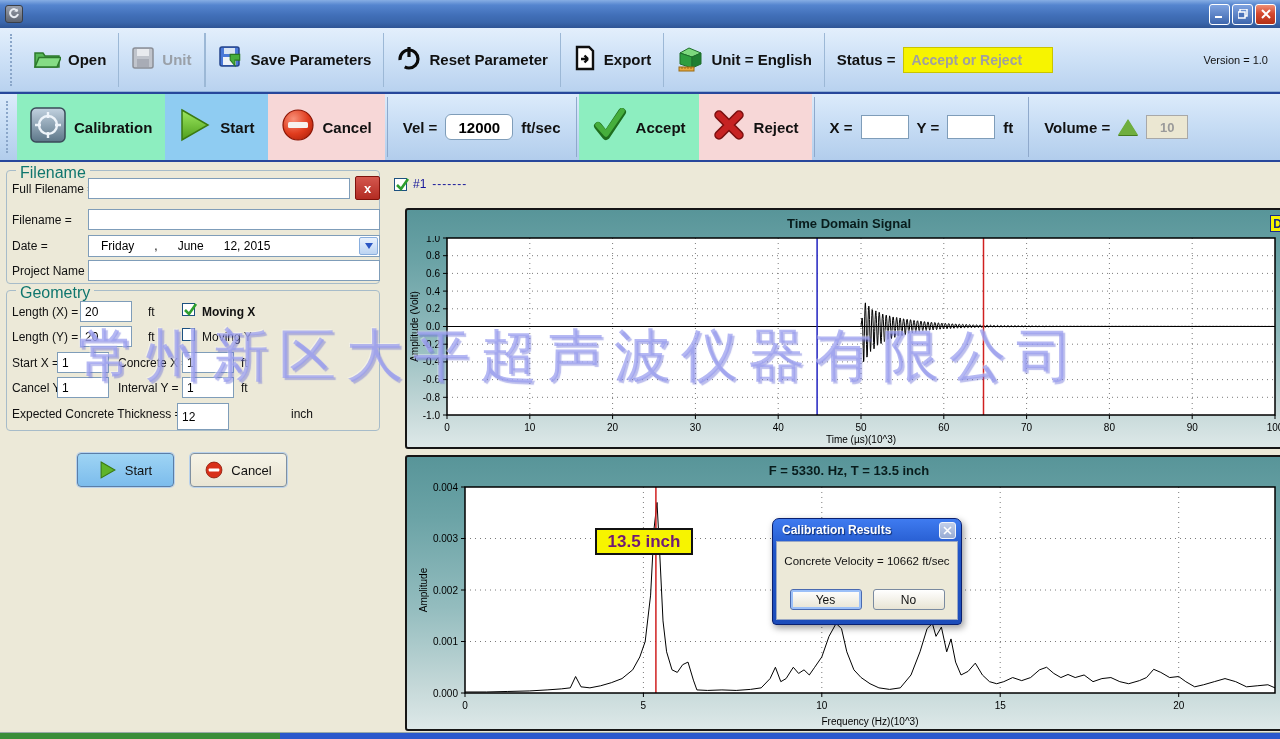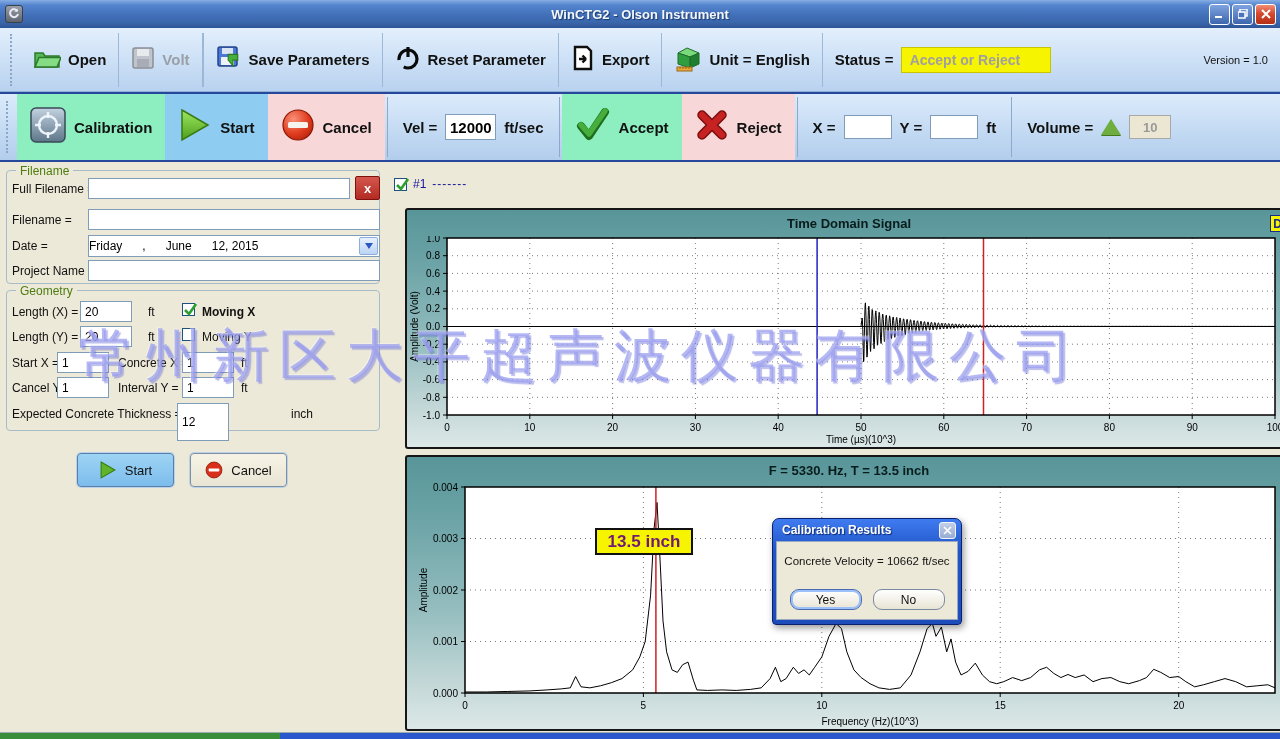--- a/index.html
+++ b/index.html
@@ -41,40 +41,40 @@
     display:flex; align-items:center; }
   .blk { height:66px; display:flex; align-items:center; gap:8px; padding:0 13px; }
   .blk .tb-label { font-size:15px; }
   .blk.mint   { background:#8deec0; }
   .blk.blue   { background:#8fccf2; }
   .blk.orange { background:#efa55d; }
   .blk.pink   { background:#f7d7d7; }
   .tb2-sep { width:1px; height:60px; background:#8fa9cc; margin:0 2px; }
   .field { background:#fff; border:1px solid #7f9db9; font-size:15px; font-weight:bold;
     text-align:center; height:26px; }
-  .vel-input { width:51px; }
+  .vel-input { width:68px;border-radius:6px; }
   .xy-input { width:48px; height:24px; }
   .vol-input { width:42px; height:24px; background:#ebe7d2; color:#9a9a9a; border:1px solid #a8a8a8;
     font-weight:bold; font-size:13px; }
   .tri-up { width:0; height:0; border-left:10px solid transparent; border-right:10px solid transparent;
     border-bottom:16px solid #6fae3e; filter:drop-shadow(0 1px 0 #447a1e); }
 
   
   .leftpanel { position:absolute; left:0; top:162px; width:388px; height:570px; background:#ece9d8; }
   .grp { position:absolute; border:1px solid #a7bcc9; border-radius:4px; }
-  .legend { position:absolute; font-size:12px; color:#4d7c0f; background:#ece9d8; padding:0 4px; }
+  .legend { position:absolute; font-size:16px; color:#0f766e; background:#ece9d8; padding:0 4px; }
   .lbl { position:absolute; font-size:12px; color:#111; white-space:nowrap; }
   .tfield { position:absolute; background:#fff; border:1px solid #7f9db9; font-size:12px;
     padding:1px 4px; }
   .xbtn { position:absolute; width:25px; height:24px; background:linear-gradient(#d4574e,#b32b22);
     border:1px solid #7e120c; border-radius:2px; color:#fff; font-weight:bold; font-size:13px;
     display:flex; align-items:center; justify-content:center; }
   .combo { position:absolute; background:#fff; border:1px solid #7f9db9; display:flex;
     align-items:center; font-size:12px; }
-  .combo .ctext { white-space:pre; flex:1; }
+  .combo .ctext { white-space:pre; padding-left:12px; flex:1; }
   .combo .carrow { width:19px; height:18px; margin-right:1px; border-radius:2px;
     background:linear-gradient(#e8f1fd,#bcd4f2); border:1px solid #88aede;
     display:flex; align-items:center; justify-content:center; }
   .carrow i { width:0; height:0; border-left:4px solid transparent; border-right:4px solid transparent;
     border-top:6px solid #2b57c4; }
   .cb { position:absolute; width:13px; height:13px; background:#fff; border:1px solid #1c5180; }
   .cb svg { display:none; position:absolute; left:0; top:-2px; }
   .cb.checked svg { display:block; }
   .panel-btn { position:absolute; width:97px; height:34px; border-radius:4px;
     display:flex; align-items:center; justify-content:center; gap:8px; font-size:13px; color:#111;
@@ -106,21 +106,21 @@
     background:linear-gradient(#3f7bf0,#2055c8 30%,#1c4cba); padding:0 3px 3px;
     box-shadow:2px 3px 7px rgba(0,0,0,0.4); }
   .dlg-title { height:22px; display:flex; align-items:center; color:#fff; font-weight:bold;
     font-size:12px; padding:0 2px 0 6px; text-shadow:1px 1px 1px #0c2a6e; }
   .dlg-close { margin-left:auto; width:17px; height:17px; border:1px solid #f0f4fc; border-radius:3px;
     background:linear-gradient(#c3cfe9,#97abd4); color:#fff; font-size:11px; font-weight:bold;
     display:flex; align-items:center; justify-content:center; }
   .dlg-body { background:#ece9d8; height:79px; border:1px solid #9aa8c4; position:relative; }
   .dlg-msg { text-align:center; margin-top:13px; font-size:11.5px; color:#111; }
   .dlg-btns { position:absolute; bottom:9px; left:0; right:0; display:flex; justify-content:center; gap:11px; }
-  .dlg-btn { width:72px; height:21px; font-size:12px; color:#111; border-radius:9px;
+  .dlg-btn { width:72px; height:21px; font-size:12px; color:#111; border-radius:3px;
     background:linear-gradient(#ffffff,#e8e4d4); border:1px solid #7a8aa0;
     display:flex; align-items:center; justify-content:center; }
   .dlg-btn.focus { border:1px solid #4a6ab0; box-shadow:inset 0 0 0 2px #9cc0f8; }
 
   
   .watermark { position:absolute; left:78px; top:318px; z-index:60; pointer-events:none;
     font-size:57px; letter-spacing:10px; white-space:nowrap; color:rgba(152,156,238,0.72);
     text-shadow:2px 2px 1px rgba(104,108,214,0.45), -1px -1px 0 rgba(255,255,255,0.35); }
   .bottombar { position:absolute; left:0; top:732px; width:1280px; height:7px; background:#2a58cc;
     border-top:1px solid #9aa; }
@@ -131,21 +131,20 @@
 
 <div id="app">
 
   <div class="titlebar">
     <div class="app-icon">
       <svg width="12" height="12" viewBox="0 0 12 12">
           <path d="M9.5,3 A4 4 0 1 0 10,6" fill="none" stroke="#e8ecf2" stroke-width="2"></path>
           <path d="M9.5,0.5 L9.5,4 L6,3.2 Z" fill="#e8ecf2"></path>
         </svg>
     </div>
-    <div class="title-text">WinCTG2 - Olson Instrument</div>
     <div class="winbtns">
       <div class="wbtn">
           <svg width="9" height="9">
             <rect x="0" y="6" width="7" height="2" fill="#fff"></rect>
           </svg>
         </div>
       <div class="wbtn">
           <svg width="10" height="10">
             <rect x="2" y="0" width="7" height="7" fill="none" stroke="#fff" stroke-width="1.5"></rect>
             <rect x="0" y="3" width="7" height="6" fill="#4d74ba" stroke="#fff" stroke-width="1.5"></rect>
@@ -168,21 +167,21 @@
           </svg></span>
       <span class="tb-label">Open</span>
     </div>
     <div class="tb-sep"></div>
     <div class="tb-item">
       <span><svg width="24" height="24" viewBox="0 0 24 24">
             <rect x="2" y="2" width="20" height="20" rx="2" fill="#c0c4cc" stroke="#8a8e96" stroke-width="1.5"></rect>
             <rect x="6" y="3" width="12" height="7" fill="#e8eaee"></rect>
             <rect x="6" y="13" width="12" height="8" fill="#a8acb6"></rect>
           </svg></span>
-      <span class="tb-label disabled">Volt</span>
+      <span class="tb-label disabled">Unit</span>
     </div>
     <div class="tb-sep"></div>
     <div class="tb-sep"></div>
     <div class="tb-item">
       <span><svg width="26" height="26" viewBox="0 0 26 26">
             <rect x="2" y="2" width="19" height="19" rx="2" fill="#4a78d8" stroke="#24448c" stroke-width="1.5"></rect>
             <rect x="6" y="3" width="11" height="6" fill="#d8e4f4"></rect>
             <rect x="5" y="12" width="13" height="8" fill="#eef2f8"></rect>
             <path d="M16,12 L26,12 L26,18 L21,18 L21,24 L16,18 Z" fill="#46ae3c" stroke="#2a7a22" stroke-width="1.2" transform="translate(-3,-2) scale(0.95)"></path>
           </svg></span>
@@ -342,21 +341,21 @@
     <input class="tfield" style="left: 57px; top: 190px; width: 52px; height: 21px;" value="1">
     <span class="lbl" style="left:118px; top:194px;">Concrete X =</span>
     <input class="tfield" style="left: 182px; top: 190px; width: 52px; height: 21px;" value="1">
     <span class="lbl" style="left:241px; top:194px;">ft</span>
     <span class="lbl" style="left:12px; top:219px;">Cancel Y =</span>
     <input class="tfield" style="left: 57px; top: 215px; width: 52px; height: 21px;" value="1">
     <span class="lbl" style="left:118px; top:219px;">Interval Y =</span>
     <input class="tfield" style="left: 182px; top: 215px; width: 52px; height: 21px;" value="1">
     <span class="lbl" style="left:241px; top:219px;">ft</span>
     <span class="lbl" style="left:12px; top:245px;">Expected Concrete Thickness =</span>
-    <input class="tfield" style="left: 177px; top: 241px; width: 52px; height: 38px;" value="12">
+    <input class="tfield" style="left: 177px; top: 241px; width: 52px; height: 27px;" value="12">
     <span class="lbl" style="left:243px; top:245px;padding-left:48px;">inch</span>
 
     <div class="panel-btn start" style="left:77px; top:291px;">
       <svg width="18" height="20" viewBox="0 0 34 36">
           <polygon points="4,3 30,18 4,33" fill="#5fb42a" stroke="#3a7a12" stroke-width="2"></polygon>
         </svg>
       <span>Start</span>
     </div>
     <div class="panel-btn cancel" style="left:190px; top:291px;">
       <svg width="18" height="18" viewBox="0 0 34 34">

